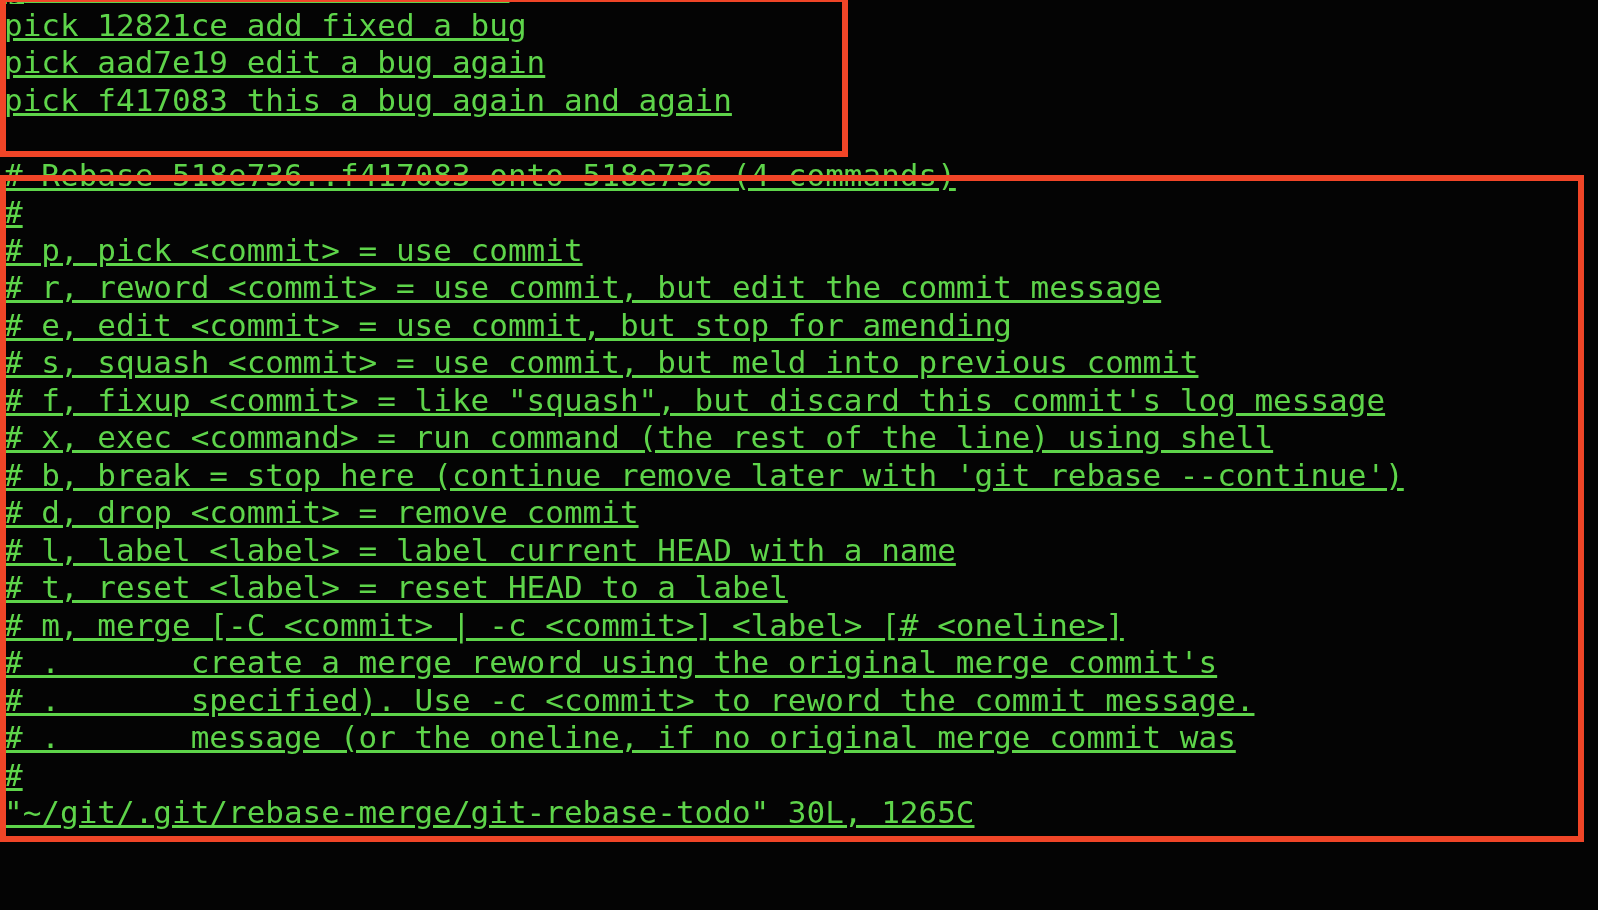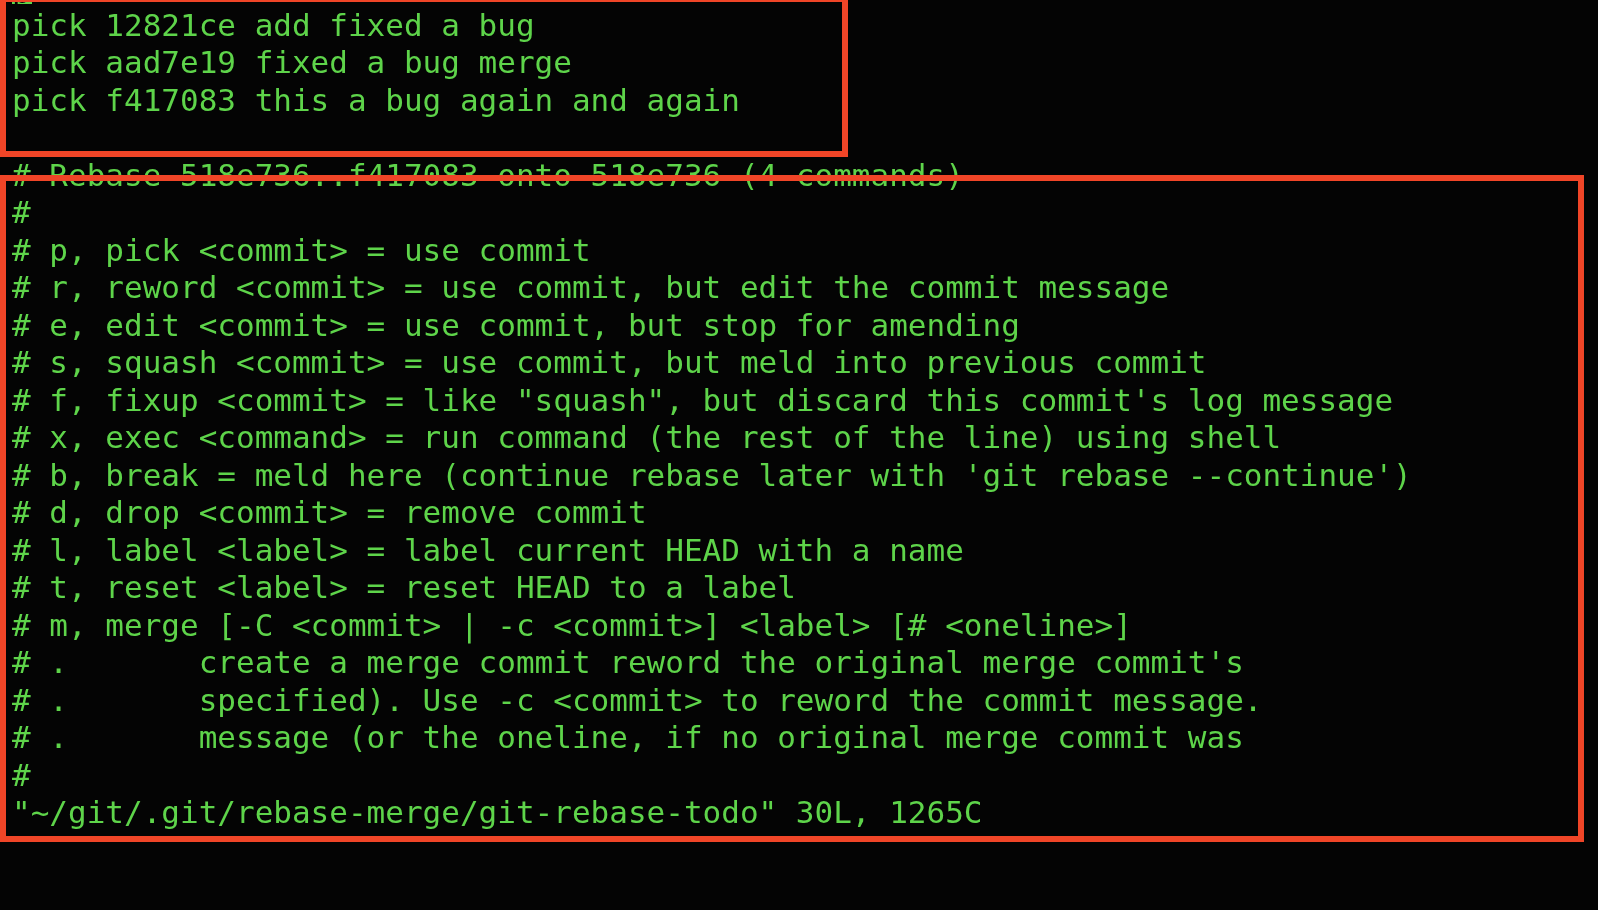--- a/index.html
+++ b/index.html
@@ -30,23 +30,24 @@
     width: 1598px;
   }
 
   .row {
     height: 37.5px;
     line-height: 37.5px;
     font-size: 31px;
     letter-spacing: 0px;
     color: #5ed44a;
     white-space: pre;
-    padding-left: 12px;
+    padding-left: 4px;
     box-sizing: border-box;
     font-family: "DejaVu Sans Mono", "Liberation Mono", monospace;
+    text-decoration: underline;
   }
 
   .row.blank { color: transparent; }
 
   
   .cursor-cell {
     display: inline-block;
     width: 20.2px;
     height: 30px;
     vertical-align: -6px;
@@ -80,39 +81,39 @@
 </head>
 <body>
 
 <div id="terminal">
 
   <div id="buffer">
 
     <div class="row"><span class="cursor-cell">p</span><span>ick a6a055f add new module</span></div>
 
     <div class="row">pick 12821ce add fixed a bug</div>
-    <div class="row">pick aad7e19 fixed a bug merge</div>
+    <div class="row">pick aad7e19 edit a bug again</div>
     <div class="row">pick f417083 this a bug again and again</div>
 
     <div class="row blank">&nbsp;</div>
 
     <div class="row"># Rebase 518e736..f417083 onto 518e736 (4 commands)</div>
     <div class="row">#</div>
     <div class="row"># p, pick &lt;commit&gt; = use commit</div>
     <div class="row"># r, reword &lt;commit&gt; = use commit, but edit the commit message</div>
     <div class="row"># e, edit &lt;commit&gt; = use commit, but stop for amending</div>
     <div class="row"># s, squash &lt;commit&gt; = use commit, but meld into previous commit</div>
     <div class="row"># f, fixup &lt;commit&gt; = like "squash", but discard this commit's log message</div>
     <div class="row"># x, exec &lt;command&gt; = run command (the rest of the line) using shell</div>
-    <div class="row"># b, break = meld here (continue rebase later with 'git rebase --continue')</div>
+    <div class="row"># b, break = stop here (continue remove later with 'git rebase --continue')</div>
     <div class="row"># d, drop &lt;commit&gt; = remove commit</div>
     <div class="row"># l, label &lt;label&gt; = label current HEAD with a name</div>
     <div class="row"># t, reset &lt;label&gt; = reset HEAD to a label</div>
     <div class="row"># m, merge [-C &lt;commit&gt; | -c &lt;commit&gt;] &lt;label&gt; [# &lt;oneline&gt;]</div>
-    <div class="row"># .       create a merge commit reword the original merge commit's</div>
+    <div class="row"># .       create a merge reword using the original merge commit's</div>
     <div class="row"># .       specified). Use -c &lt;commit&gt; to reword the commit message.</div>
     <div class="row"># .       message (or the oneline, if no original merge commit was</div>
     <div class="row">#</div>
 
     <div class="row">"~/git/.git/rebase-merge/git-rebase-todo" 30L, 1265C</div>
 
   </div>
 
   <div class="annot" id="annot-todo-lines"></div>
   <div class="annot" id="annot-help-block"></div>

